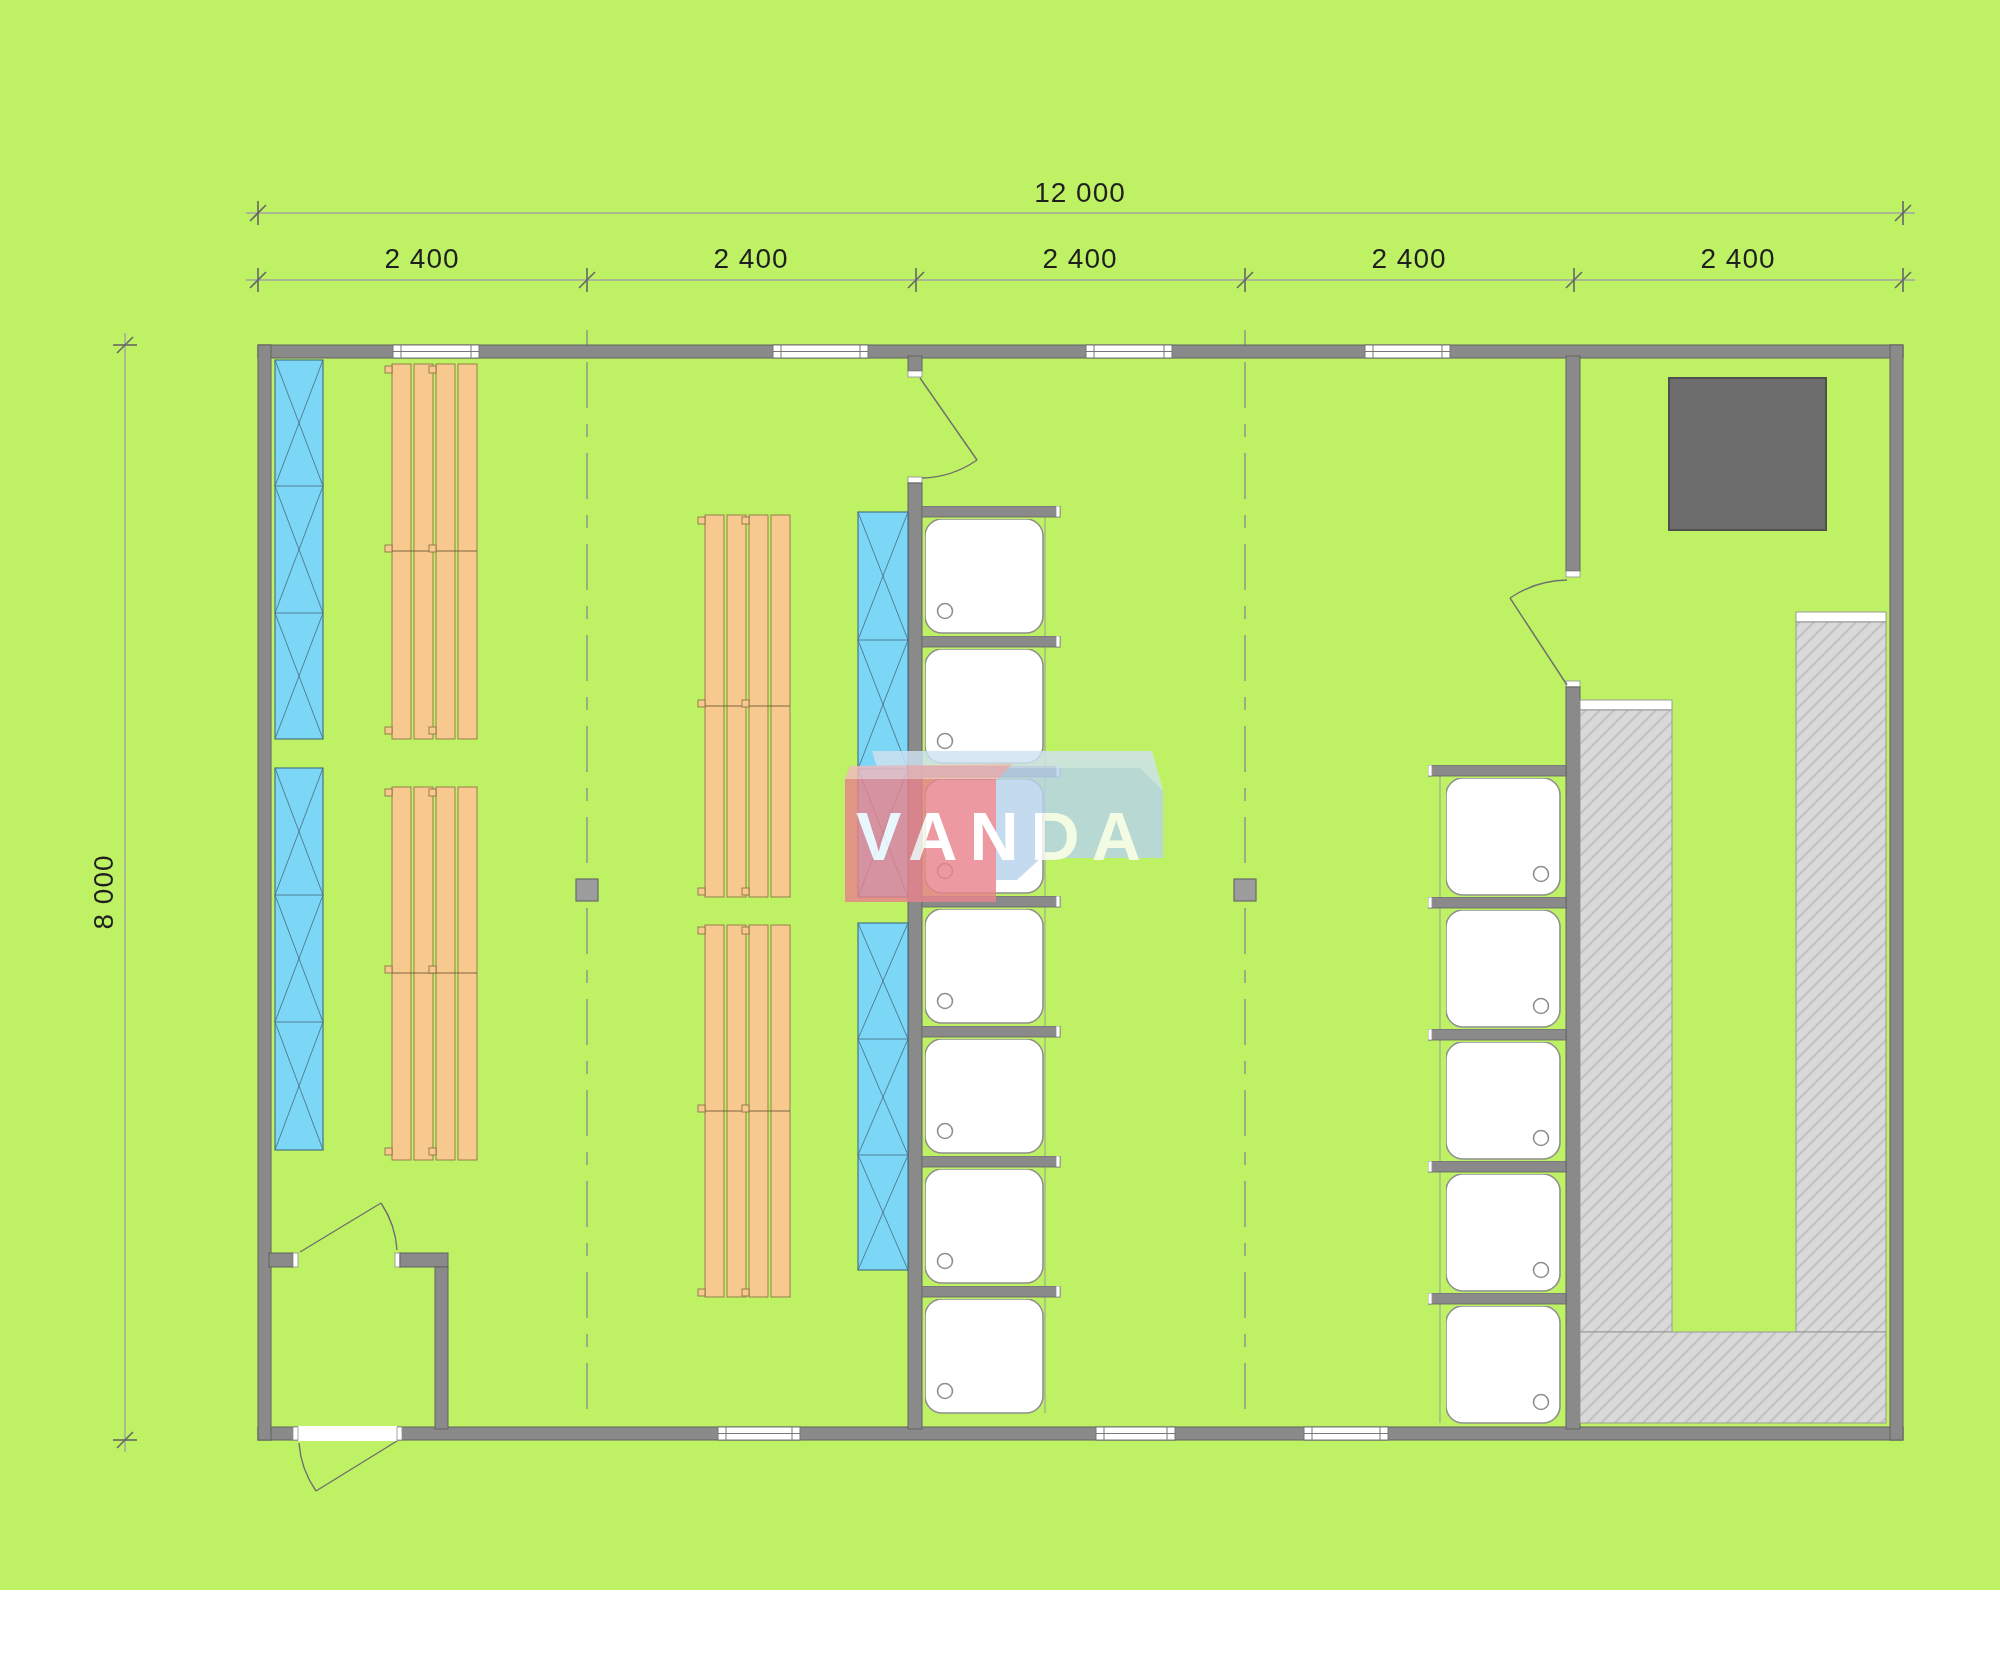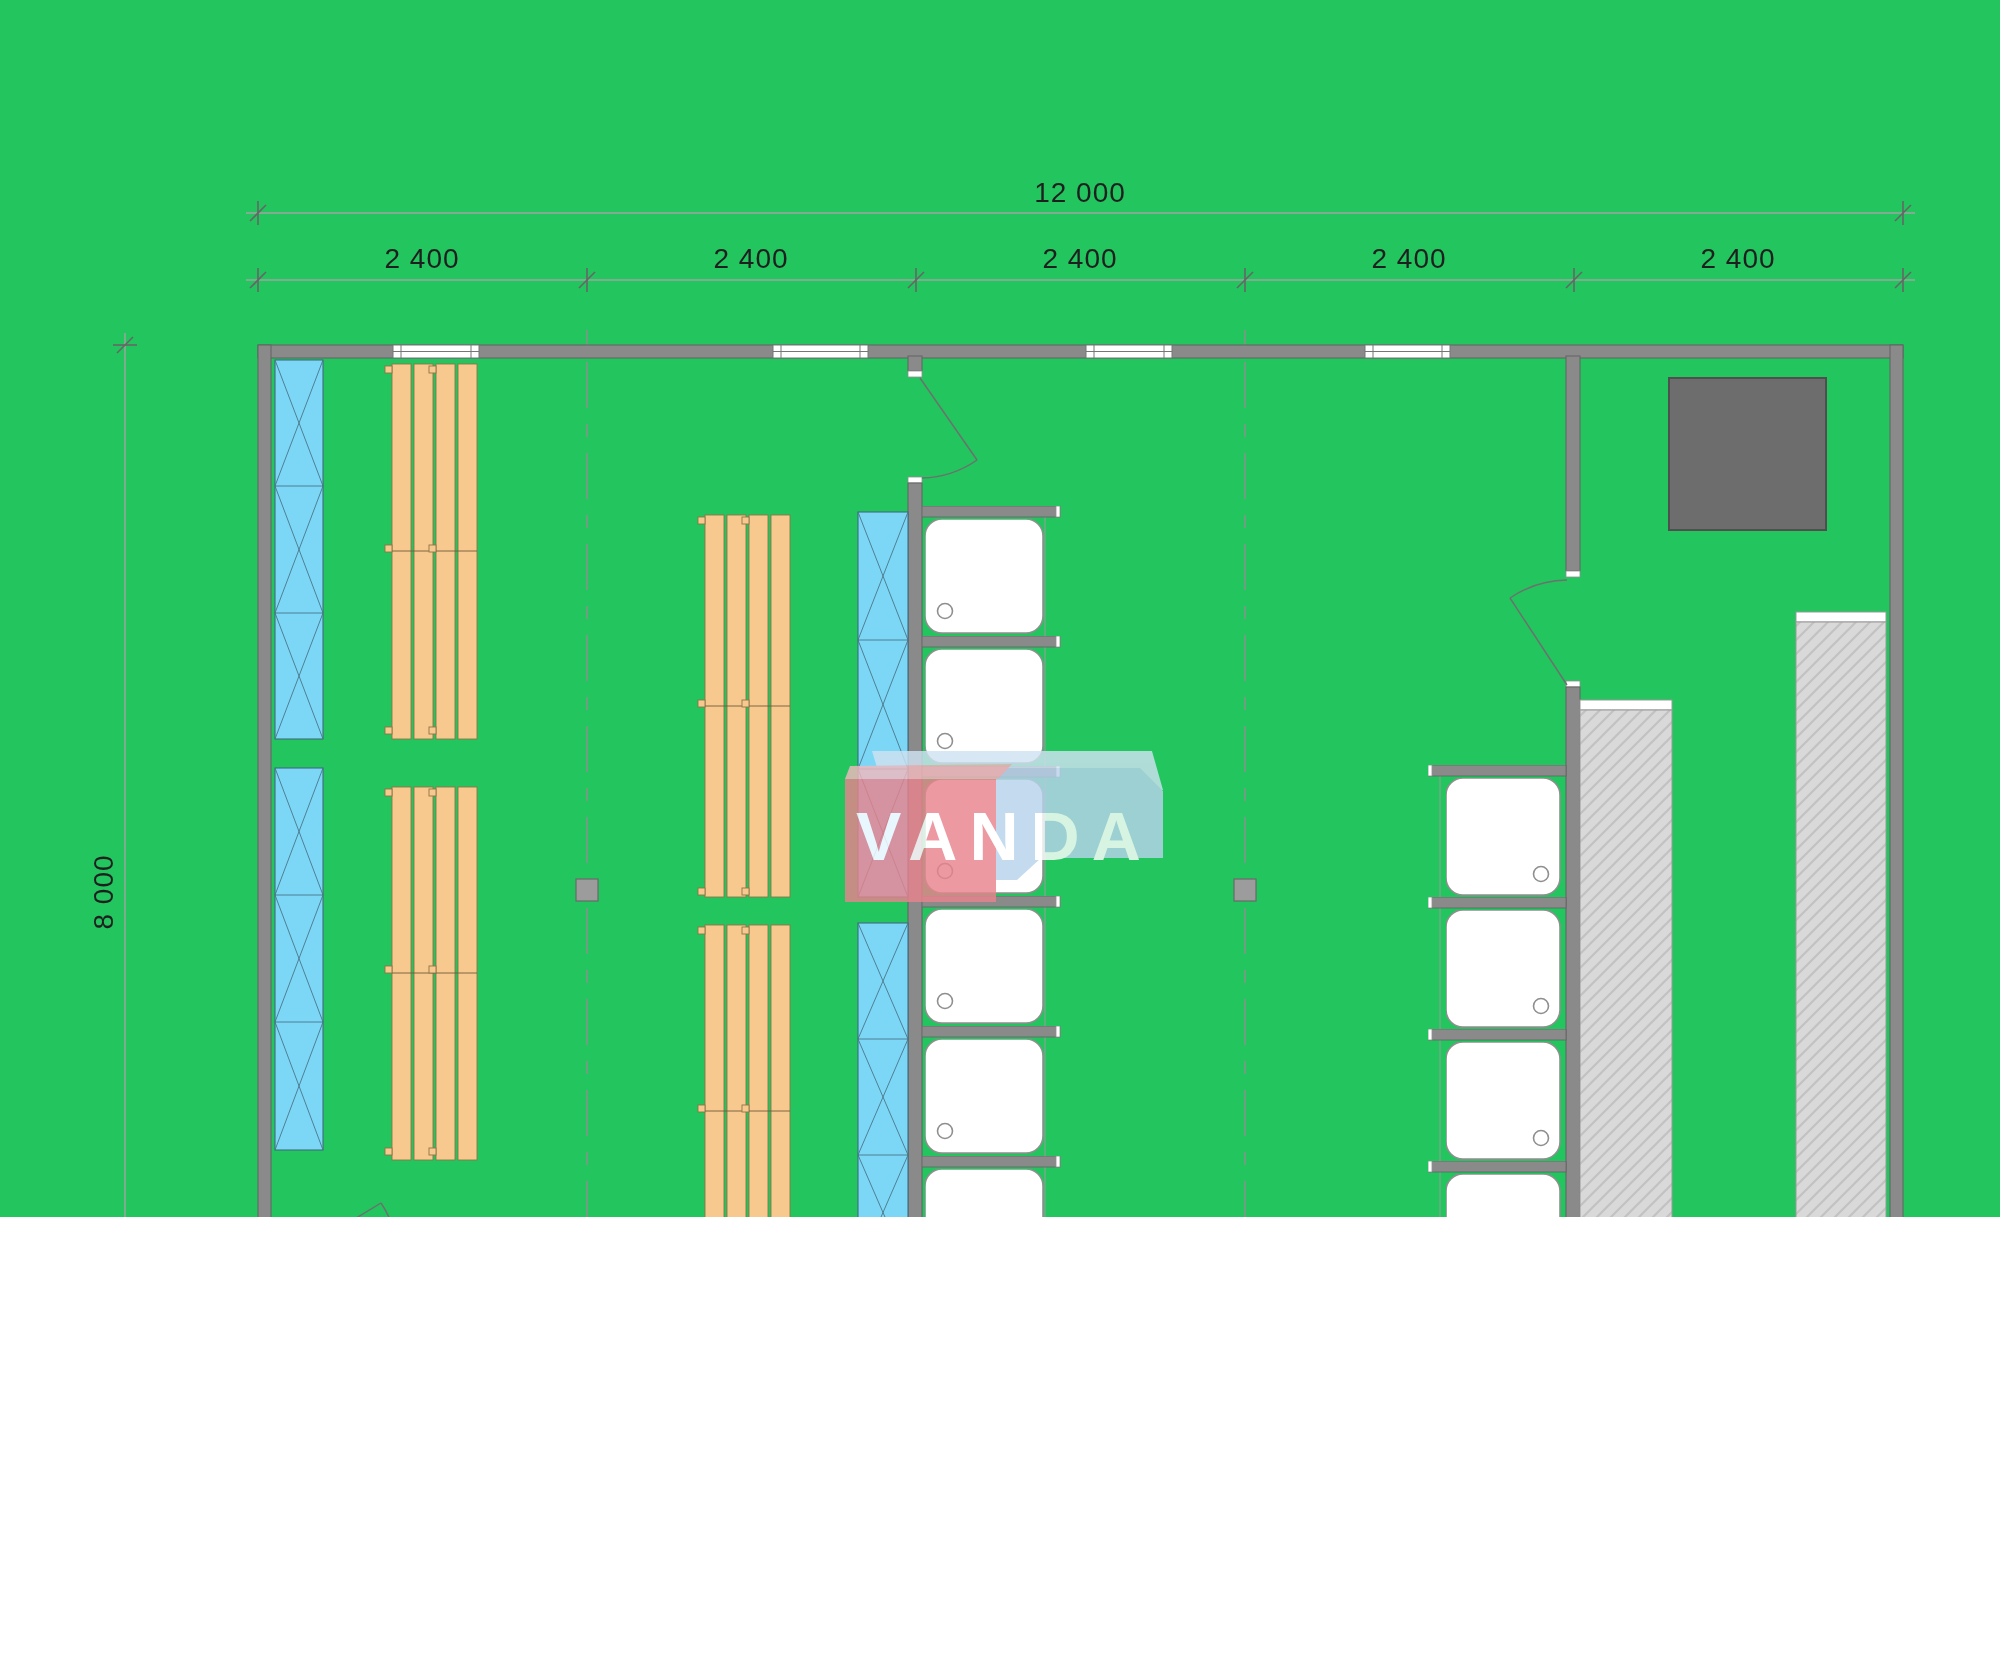--- a/index.html
+++ b/index.html
@@ -1,17 +1,17 @@
 <!DOCTYPE html>
 <html><head>
 <meta charset="utf-8">
 <title>Floor Plan</title>
 <style>
   html,body{margin:0;padding:0;background:#ffffff;}
-  .page{position:relative;width:2000px;height:1217px;background:#22c55e;overflow:hidden;
+  .page{position:relative;width:2000px;height:1590px;background:#bef264;overflow:hidden;
         font-family:"Liberation Sans", sans-serif;}
   svg{display:block;}
   text.dim{font-family:"Liberation Sans", sans-serif;font-size:28px;fill:#1f1f1f;letter-spacing:1px;}
   text.brand{font-family:"Liberation Sans", sans-serif;font-weight:bold;font-size:68px;
              fill:#ffffff;letter-spacing:12px;}
 </style>
 </head>
 <body>
 
 <div class="page">

